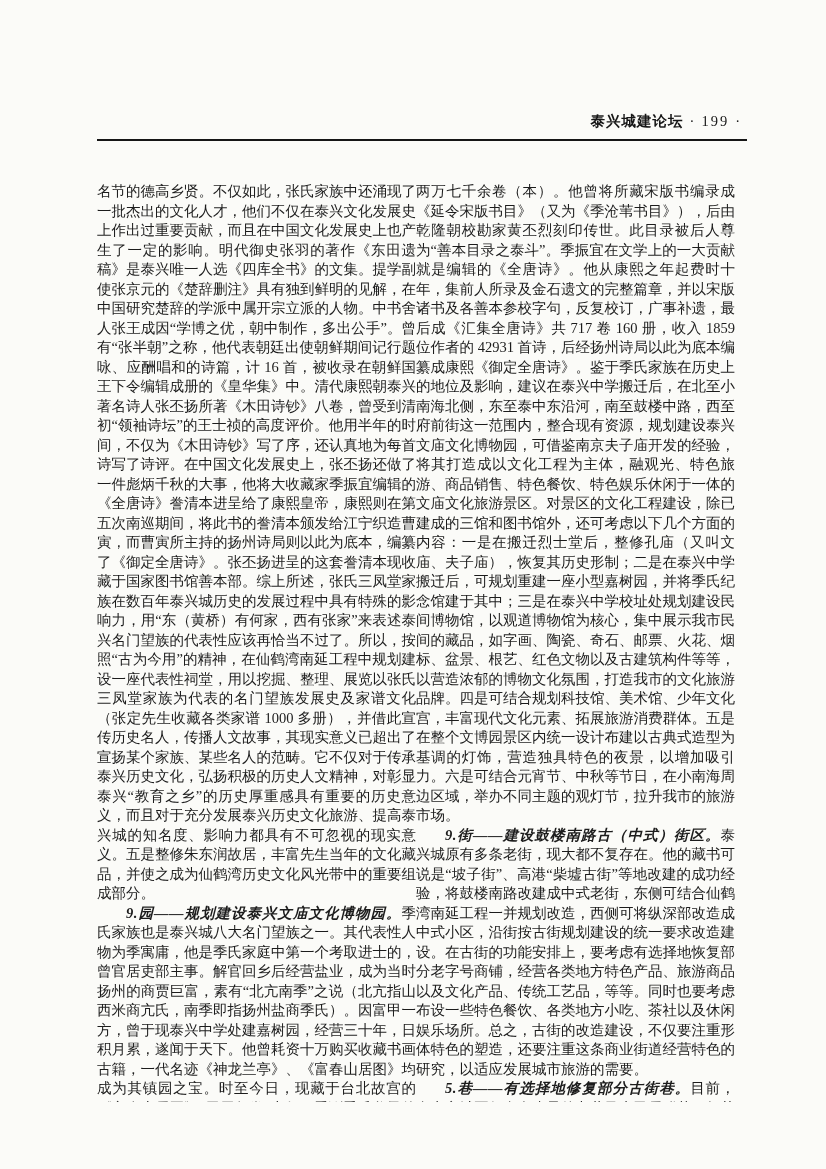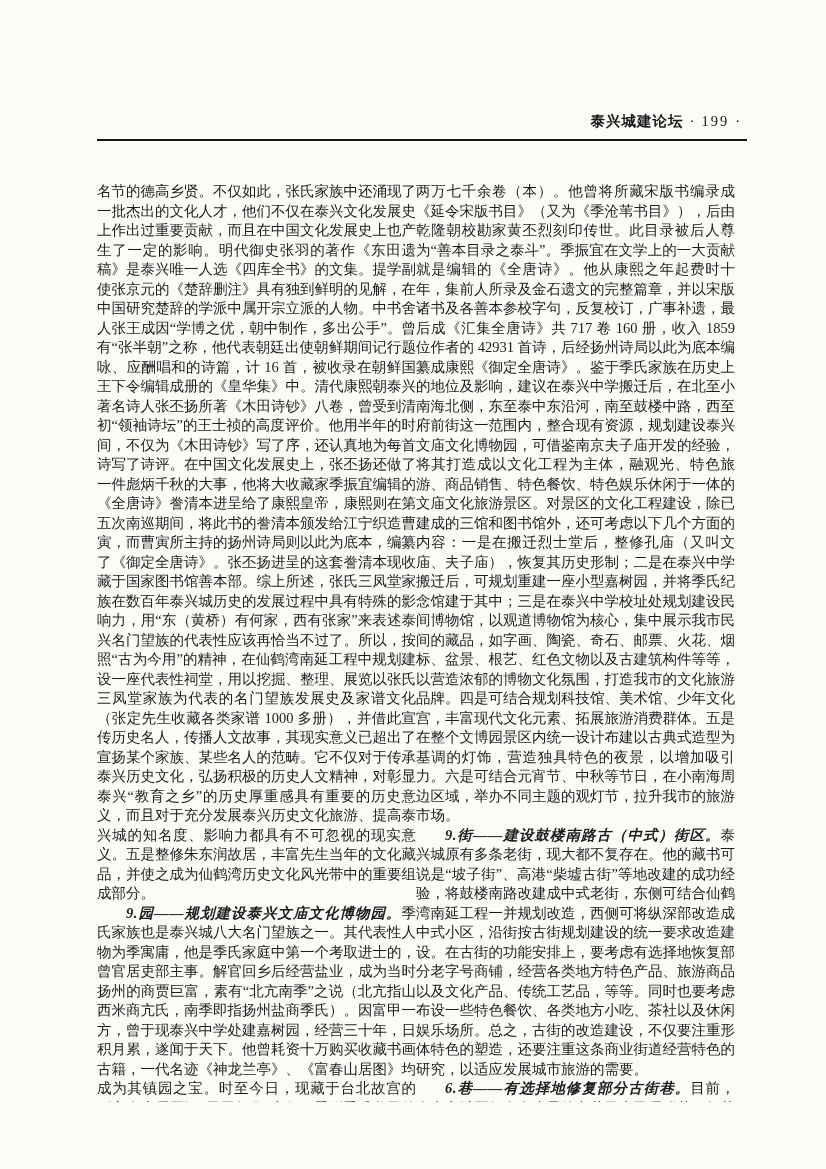--- a/index.html
+++ b/index.html
@@ -70,18 +70,18 @@
   <div class="content">
 
     <div class="column">
       <p><span>名节的德高乡贤。不仅如此，张氏家族中还涌现了一批杰出的文化人才，他们不仅在泰兴文化发展史上作出过重要贡献，而且在中国文化发展史上也产生了一定的影响。明代御史张羽的著作《东田遗稿》是泰兴唯一人选《四库全书》的文集。提学副使张京元的《楚辞删注》具有独到鲜明的见解，在中国研究楚辞的学派中属开宗立派的人物。中书舍人张王成因“学博之优，朝中制作，多出公手”。曾有“张半朝”之称，他代表朝廷出使朝鲜期间记行题咏、应酬唱和的诗篇，计 16 首，被收录在朝鲜国王下令编辑成册的《皇华集》中。清代康熙朝泰兴著名诗人张丕扬所著《木田诗钞》八卷，曾受到清初“领袖诗坛”的王士祯的高度评价。他用半年的时间，不仅为《木田诗钞》写了序，还认真地为每首诗写了诗评。在中国文化发展史上，张丕扬还做了一件彪炳千秋的大事，他将大收藏家季振宜编辑的《全唐诗》誊清本进呈给了康熙皇帝，康熙则在第五次南巡期间，将此书的誊清本颁发给江宁织造曹寅，而曹寅所主持的扬州诗局则以此为底本，编纂了《御定全唐诗》。张丕扬进呈的这套誊清本现收藏于国家图书馆善本部。综上所述，张氏三凤堂家族在数百年泰兴城历史的发展过程中具有特殊的影响力，用“东（黄桥）有何家，西有张家”来表述泰兴名门望族的代表性应该再恰当不过了。所以，按照“古为今用”的精神，在仙鹤湾南延工程中规划建设一座代表性祠堂，用以挖掘、整理、展览以张氏三凤堂家族为代表的名门望族发展史及家谱文化（张定先生收藏各类家谱 1000 多册），并借此宣传历史名人，传播人文故事，其现实意义已超出了宣扬某个家族、某些名人的范畴。它不仅对于传承泰兴历史文化，弘扬积极的历史人文精神，对彰显泰兴“教育之乡”的历史厚重感具有重要的历史意义，而且对于充分发展泰兴历史文化旅游、提高泰兴城的知名度、影响力都具有不可忽视的现实意义。五是整修朱东润故居，丰富先生当年的文化藏品，并使之成为仙鹤湾历史文化风光带中的重要组成部分。</span></p>
       <p class="indent"><span class="inline-heading">9.园——规划建设泰兴文庙文化博物园。</span><span>季氏家族也是泰兴城八大名门望族之一。其代表性人物为季寓庸，他是季氏家庭中第一个考取进士的，曾官居吏部主事。解官回乡后经营盐业，成为当时扬州的商贾巨富，素有“北亢南季”之说（北亢指山西米商亢氏，南季即指扬州盐商季氏）。因富甲一方，曾于现泰兴中学处建嘉树园，经营三十年，日积月累，遂闻于天下。他曾耗资十万购买收藏书画古籍，一代名迹《神龙兰亭》、《富春山居图》均成为其镇园之宝。时至今日，现藏于台北故宫的《富春山居图》“无用师卷”上仍可看到季氏父子的收藏印。季寓庸次子季振宜是中国著名的藏书家，他的藏书可说是“富甲天下”，单嘉树园内的“静思堂”和“辛夷馆”内就藏有“宋版”“元版”“抄本”一千多种，</span></p>
     </div>
 
     <div class="column">
       <p><span>两万七千余卷（本）。他曾将所藏宋版书编录成《延令宋版书目》（又为《季沧苇书目》），后由乾隆朝校勘家黄丕烈刻印传世。此目录被后人尊为“善本目录之泰斗”。季振宜在文学上的一大贡献就是编辑的《全唐诗》。他从康熙之年起费时十年，集前人所录及金石遗文的完整篇章，并以宋版诸书及各善本参校字句，反复校订，广事补遗，最后成《汇集全唐诗》共 717 卷 160 册，收入 1859 位作者的 42931 首诗，后经扬州诗局以此为底本编纂成康熙《御定全唐诗》。鉴于季氏家族在历史上的地位及影响，建议在泰兴中学搬迁后，在北至小南海北侧，东至泰中东沿河，南至鼓楼中路，西至府前街这一范围内，整合现有资源，规划建设泰兴文庙文化博物园，可借鉴南京夫子庙开发的经验，将其打造成以文化工程为主体，融观光、特色旅游、商品销售、特色餐饮、特色娱乐休闲于一体的文庙文化旅游景区。对景区的文化工程建设，除已建成的三馆和图书馆外，还可考虑以下几个方面的内容：一是在搬迁烈士堂后，整修孔庙（又叫文庙、夫子庙），恢复其历史形制；二是在泰兴中学搬迁后，可规划重建一座小型嘉树园，并将季氏纪念馆建于其中；三是在泰兴中学校址处规划建设民间博物馆，以观道博物馆为核心，集中展示我市民间的藏品，如字画、陶瓷、奇石、邮票、火花、烟标、盆景、根艺、红色文物以及古建筑构件等等，以营造浓郁的博物文化氛围，打造我市的文化旅游品牌。四是可结合规划科技馆、美术馆、少年文化宫，丰富现代文化元素、拓展旅游消费群体。五是在整个文博园景区内统一设计布建以古典式造型为基调的灯饰，营造独具特色的夜景，以增加吸引力。六是可结合元宵节、中秋等节日，在小南海周边区域，举办不同主题的观灯节，拉升我市的旅游市场。</span></p>
       <p class="indent"><span class="inline-heading">9.街——建设鼓楼南路古（中式）街区。</span><span>泰兴城原有多条老街，现大都不复存在。他的藏书可说是“坡子街”、高港“柴墟古街”等地改建的成功经验，将鼓楼南路改建成中式老街，东侧可结合仙鹤湾南延工程一并规划改造，西侧可将纵深部改造成中式小区，沿街按古街规划建设的统一要求改造建设。在古街的功能安排上，要考虑有选择地恢复部分老字号商铺，经营各类地方特色产品、旅游商品以及文化产品、传统工艺品，等等。同时也要考虑布设一些特色餐饮、各类地方小吃、茶社以及休闲娱乐场所。总之，古街的改造建设，不仅要注重形体特色的塑造，还要注重这条商业街道经营特色的研究，以适应发展城市旅游的需要。</span></p>
-      <p class="indent"><span class="inline-heading">6.巷——有选择地修复部分古街巷。</span><span>目前，在中心城区仍存有少量的老巷及古民居群落，如苏利巷、南草巷、八一巷、铁匠巷等。据相关学者考证，这些古巷古民居大多为清末及民国初期的建筑式样，与黄桥丁文江故居的建筑风格相近。这些建筑既传承了古建的风韵，</span></p>
+      <p class="indent"><span class="inline-heading">5.巷——有选择地修复部分古街巷。</span><span>目前，在中心城区仍存有少量的老巷及古民居群落，如苏利巷、南草巷、八一巷、铁匠巷等。据相关学者考证，这些古巷古民居大多为清末及民国初期的建筑式样，与黄桥丁文江故居的建筑风格相近。这些建筑既传承了古建的风韵，</span></p>
     </div>
 
   </div>
 
 </div>
 
 </body></html>

